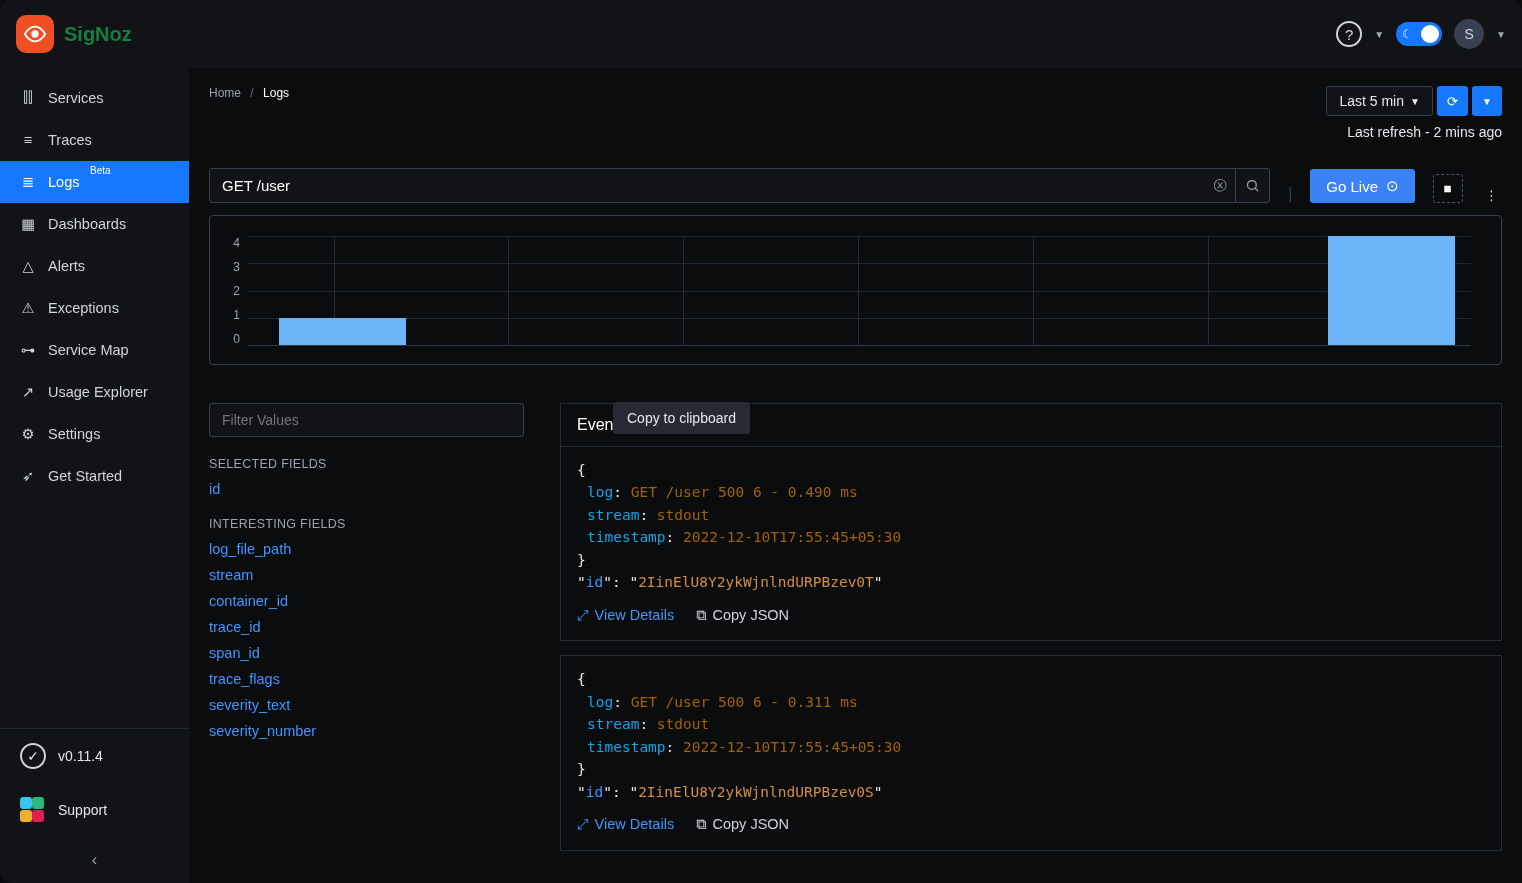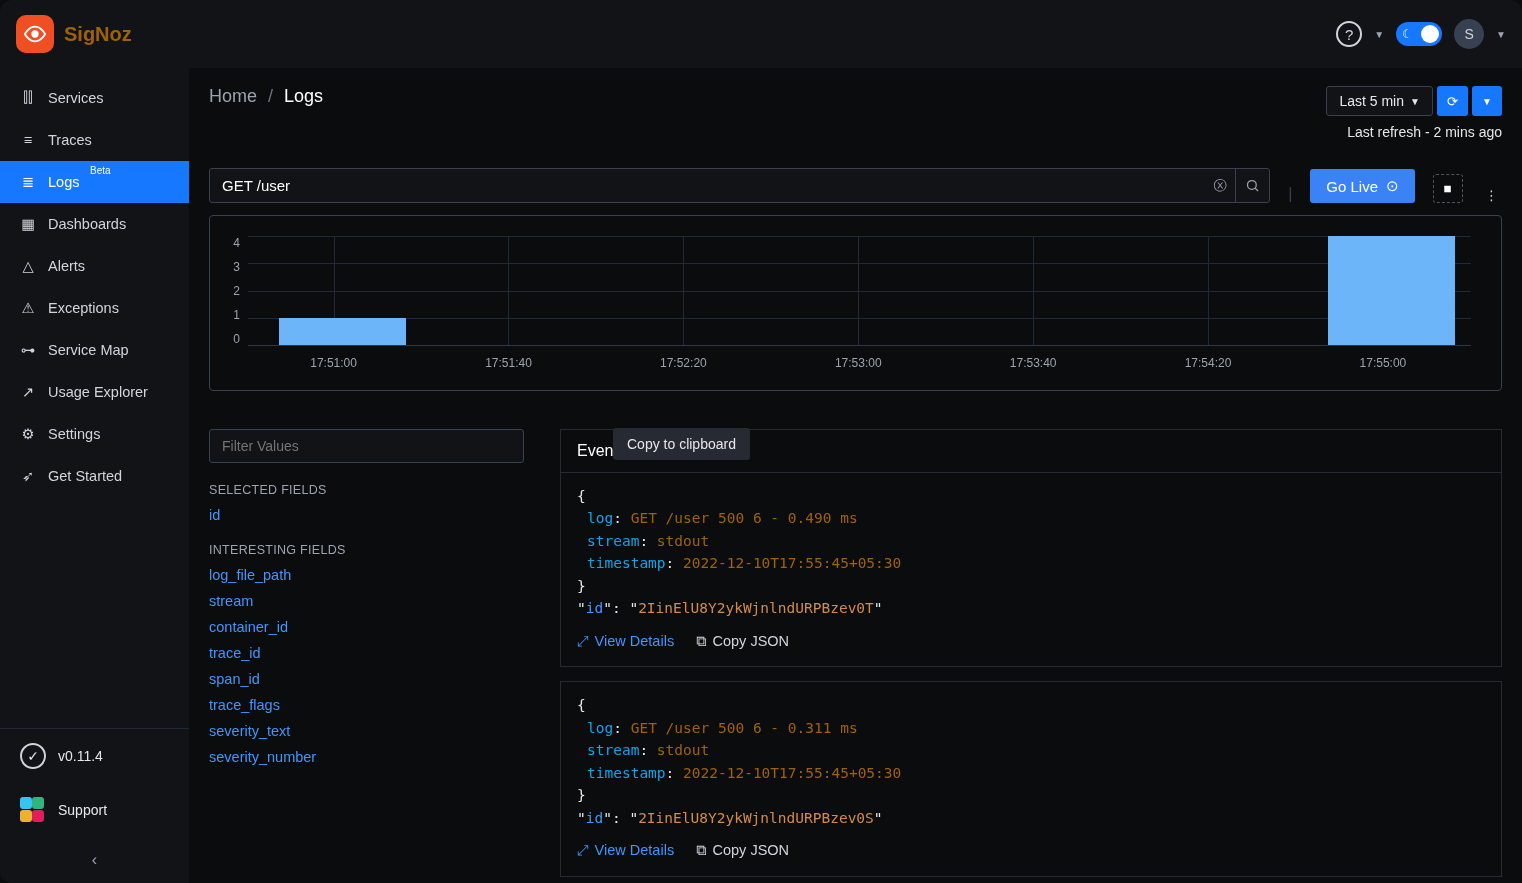--- a/index.html
+++ b/index.html
@@ -1,21 +1,21 @@
 <!DOCTYPE html>
 <html><head>
 <meta charset="utf-8">
 <style>
 * { margin: 0; padding: 0; box-sizing: border-box; }
 body { font-family: -apple-system, BlinkMacSystemFont, "Segoe UI", sans-serif; background: #0b0c0e; color: #e5e7eb; width: 1522px; height: 883px; overflow: hidden; border-radius: 12px; position: relative; }
 .header { height: 68px; background: #121317; display: flex; align-items: center; padding: 0 16px; justify-content: space-between; }
 .logo { display: flex; align-items: center; gap: 10px; }
 .logo-badge { width: 38px; height: 38px; background: #f04f23; border-radius: 10px; display: flex; align-items: center; justify-content: center; }
 .logo-badge svg { width: 22px; height: 22px; }
-.logo-text { font-size: 20px; font-weight: 600; color: #a16207; }
+.logo-text { font-size: 20px; font-weight: 600; color: #15803d; }
 .header-right { display: flex; align-items: center; gap: 12px; }
 .help-icon { width: 26px; height: 26px; border: 2px solid #d1d5db; border-radius: 50%; display: flex; align-items: center; justify-content: center; font-size: 15px; color: #d1d5db; cursor: pointer; }
 .chevron-down { font-size: 10px; color: #9ca3af; cursor: pointer; }
 .toggle { width: 46px; height: 24px; background: #1677ff; border-radius: 12px; position: relative; cursor: pointer; display: flex; align-items: center; }
 .toggle-moon { color: #fff; font-size: 12px; margin-left: 6px; }
 .toggle-knob { width: 18px; height: 18px; background: #fff; border-radius: 50%; position: absolute; right: 3px; }
 .avatar { width: 30px; height: 30px; background: #374151; border-radius: 50%; display: flex; align-items: center; justify-content: center; font-size: 14px; color: #d1d5db; cursor: pointer; }
 .layout { display: flex; height: calc(100% - 68px); }
 .sidebar { width: 189px; background: #121317; display: flex; flex-direction: column; }
 .nav { flex: 1; padding-top: 8px; }
@@ -26,21 +26,21 @@
 .nav-item.active .badge-beta { color: #fff; }
 .sidebar-bottom { border-top: 1px solid #1f2937; }
 .version { display: flex; align-items: center; gap: 12px; padding: 14px 20px; font-size: 14px; color: #e5e7eb; }
 .version-circle { width: 26px; height: 26px; border: 2px solid #d1d5db; border-radius: 50%; display: flex; align-items: center; justify-content: center; font-size: 14px; }
 .support { display: flex; align-items: center; gap: 12px; padding: 14px 20px; font-size: 14px; color: #e5e7eb; cursor: pointer; }
 .slack-icon { width: 26px; height: 26px; display: flex; flex-wrap: wrap; }
 .slack-icon span { width: 12px; height: 12px; border-radius: 3px; }
 .collapse { padding: 14px 20px; text-align: center; cursor: pointer; color: #9ca3af; }
 .main { flex: 1; background: #0b0c0e; padding: 18px 20px; overflow-y: auto; }
 .topbar { display: flex; justify-content: space-between; align-items: flex-start; }
-.breadcrumb { font-size: 18px; }
+.breadcrumb { font-size: 12px; }
 .breadcrumb a { color: #9ca3af; text-decoration: none; }
 .breadcrumb .sep { color: #6b7280; margin: 0 6px; }
 .breadcrumb .current { color: #fff; }
 .topright { text-align: right; }
 .time-controls { display: flex; gap: 4px; justify-content: flex-end; }
 .time-select { background: #121317; border: 1px solid #374151; padding: 6px 12px; border-radius: 3px; font-size: 14px; color: #e5e7eb; cursor: pointer; display: flex; align-items: center; gap: 6px; }
 .btn-blue { background: #1677ff; border: none; padding: 6px 10px; border-radius: 3px; color: #fff; cursor: pointer; display: flex; align-items: center; }
 .last-refresh { font-size: 14px; color: #e5e7eb; margin-top: 8px; }
 .searchbar { display: flex; gap: 18px; margin-top: 28px; align-items: flex-end; }
 .search-group { flex: 1; display: flex; border: 1px solid #374151; border-radius: 3px; background: #121317; }
@@ -234,29 +234,20 @@
             <div class="vgrid" style="left:21.3%"></div>
             <div class="vgrid" style="left:35.6%"></div>
             <div class="vgrid" style="left:49.9%"></div>
             <div class="vgrid" style="left:64.2%"></div>
             <div class="vgrid" style="left:78.5%"></div>
             <div class="vgrid" style="left:92.8%"></div>
           <div class="bar" style="left:2.5%; width:10.4%; height:25%"></div>
           <div class="bar" style="left:88.3%; width:10.4%; height:100%"></div>
         </div>
       </div>
-      <div class="x-ticks">
-        <span style="left:7%">17:51:00</span>
-        <span style="left:21.3%">17:51:40</span>
-        <span style="left:35.6%">17:52:20</span>
-        <span style="left:49.9%">17:53:00</span>
-        <span style="left:64.2%">17:53:40</span>
-        <span style="left:78.5%">17:54:20</span>
-        <span style="left:92.8%">17:55:00</span>
-      </div>
     </div>
 
     <div class="lowersplit">
       <div class="leftcol">
         <input class="filter-input" placeholder="Filter Values" style="">
         <div class="section-label">SELECTED FIELDS</div>
         <div class="field-link">id</div>
         <div class="section-label">INTERESTING FIELDS</div>
         <div class="field-link">log_file_path</div>
         <div class="field-link">stream</div>

